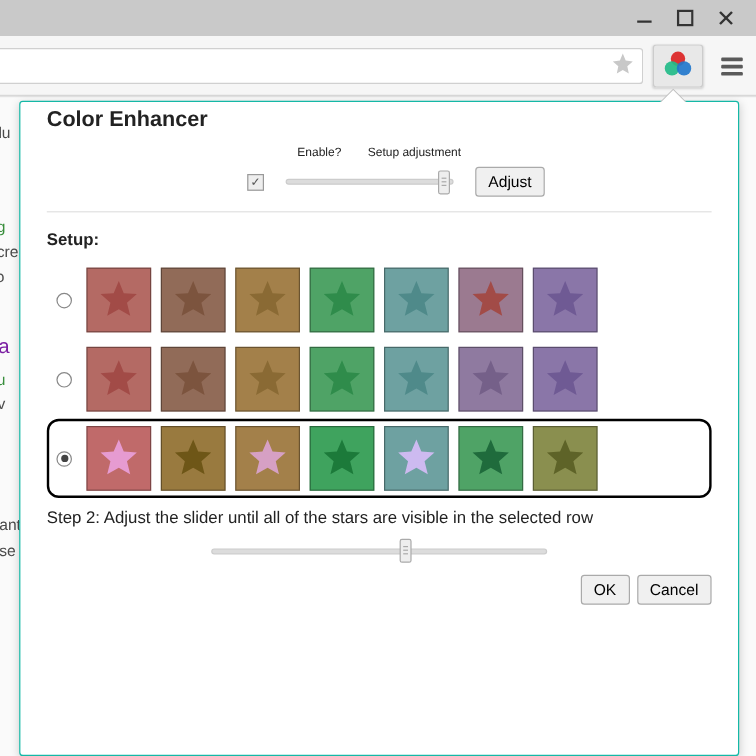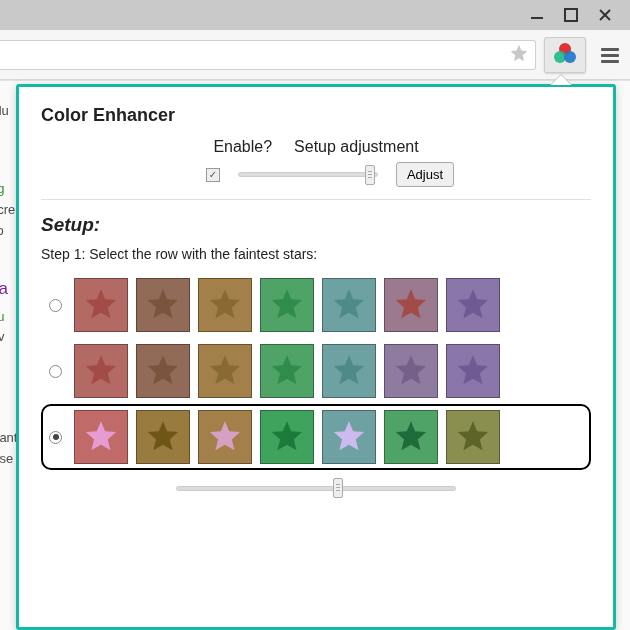--- a/index.html
+++ b/index.html
@@ -128,39 +128,39 @@
     content: '';
     position: absolute;
     top: 1px;
     left: -10px;
     border-left: 10px solid transparent;
     border-right: 10px solid transparent;
     border-bottom: 10px solid #fff;
   }
   .popover {
     background: #fff;
-    border: 3px solid #14b8a6;
+    border: 1px solid #14b8a6;
     border-radius: 3px;
     box-shadow: 0 2px 8px rgba(0,0,0,0.18);
-    padding: 18px 22px 14px 22px;
+    padding: 4px 22px 14px 22px;
     height: 100%;
   }
   .p-title {
     font-size: 18px;
     font-weight: bold;
     margin-bottom: 12px;
   }
   .controls-row {
     display: flex;
     align-items: center;
     justify-content: center;
     gap: 22px;
     margin-bottom: 6px;
   }
-  .controls-row .lbl { font-size: 16px; }
+  .controls-row .lbl { font-size: 10px; }
   .controls-row2 {
     display: flex;
     align-items: center;
     justify-content: center;
     gap: 18px;
     padding-bottom: 12px;
     border-bottom: 1px solid #e0e0e0;
   }
   .chk {
     width: 14px; height: 14px;
@@ -205,23 +205,22 @@
   .btn {
     padding: 4px 10px;
     background: #f0f0f0;
     border: 1px solid #aaa;
     border-radius: 3px;
     font-size: 13px;
     cursor: pointer;
   }
   .section-h {
     font-weight: bold;
-    font-size: 19px;
+    font-size: 14px;
     margin: 14px 0 10px 0;
-    font-style: italic;
   }
   .step-text {
     font-size: 14px;
     margin-bottom: 10px;
   }
   .rows-wrap { margin-bottom: 8px; }
   .star-row {
     display: flex;
     align-items: center;
     gap: 8px;
@@ -354,21 +353,20 @@
     <div class="controls-row2">
       <span class="chk">✓</span>
       <div class="slider">
         <div class="track"></div>
         <div class="thumb" id="adj-thumb" style="left: 127.4px;"></div>
       </div>
       <button class="btn">Adjust</button>
     </div>
 
     <div class="section-h">Setup:</div>
-    <div class="step-text">Step 1: Select the row with the faintest stars:</div>
 
     <div class="rows-wrap" id="rows-wrap">
         <div class="star-row">
           <span class="radio"></span>
           <div class="swatch" style="background: rgb(180, 106, 100);">
             <svg viewBox="0 0 24 24">
               <path d="M12 2l2.6 6.4 6.9 0.5-5.2 4.6 1.7 6.8L12 16.9 5.9 20.3l1.7-6.8L2.4 8.9l6.9-0.5z" fill="#a24b47"></path>
             </svg>
           </div>
           <div class="swatch" style="background: rgb(145, 107, 88);">
@@ -473,21 +471,26 @@
             </svg>
           </div>
           <div class="swatch" style="background: rgb(138, 143, 79);">
             <svg viewBox="0 0 24 24">
               <path d="M12 2l2.6 6.4 6.9 0.5-5.2 4.6 1.7 6.8L12 16.9 5.9 20.3l1.7-6.8L2.4 8.9l6.9-0.5z" fill="#5e6328"></path>
             </svg>
           </div>
         </div>
       </div>
 
+    <div class="step-text" style="margin-top:4px;">Step 2: Adjust the slider until all of the stars are visible in the selected row</div>
     <div class="slider2-wrap">
       <div class="slider2 slider">
         <div class="track"></div>
         <div class="thumb" id="step2-thumb" style="left: 156.6px;"></div>
       </div>
     </div>
 
+    <div class="footer-btns">
+      <button class="btn">OK</button>
+      <button class="btn">Cancel</button>
+    </div>
   </div>
 </div>
 
 </body></html>

